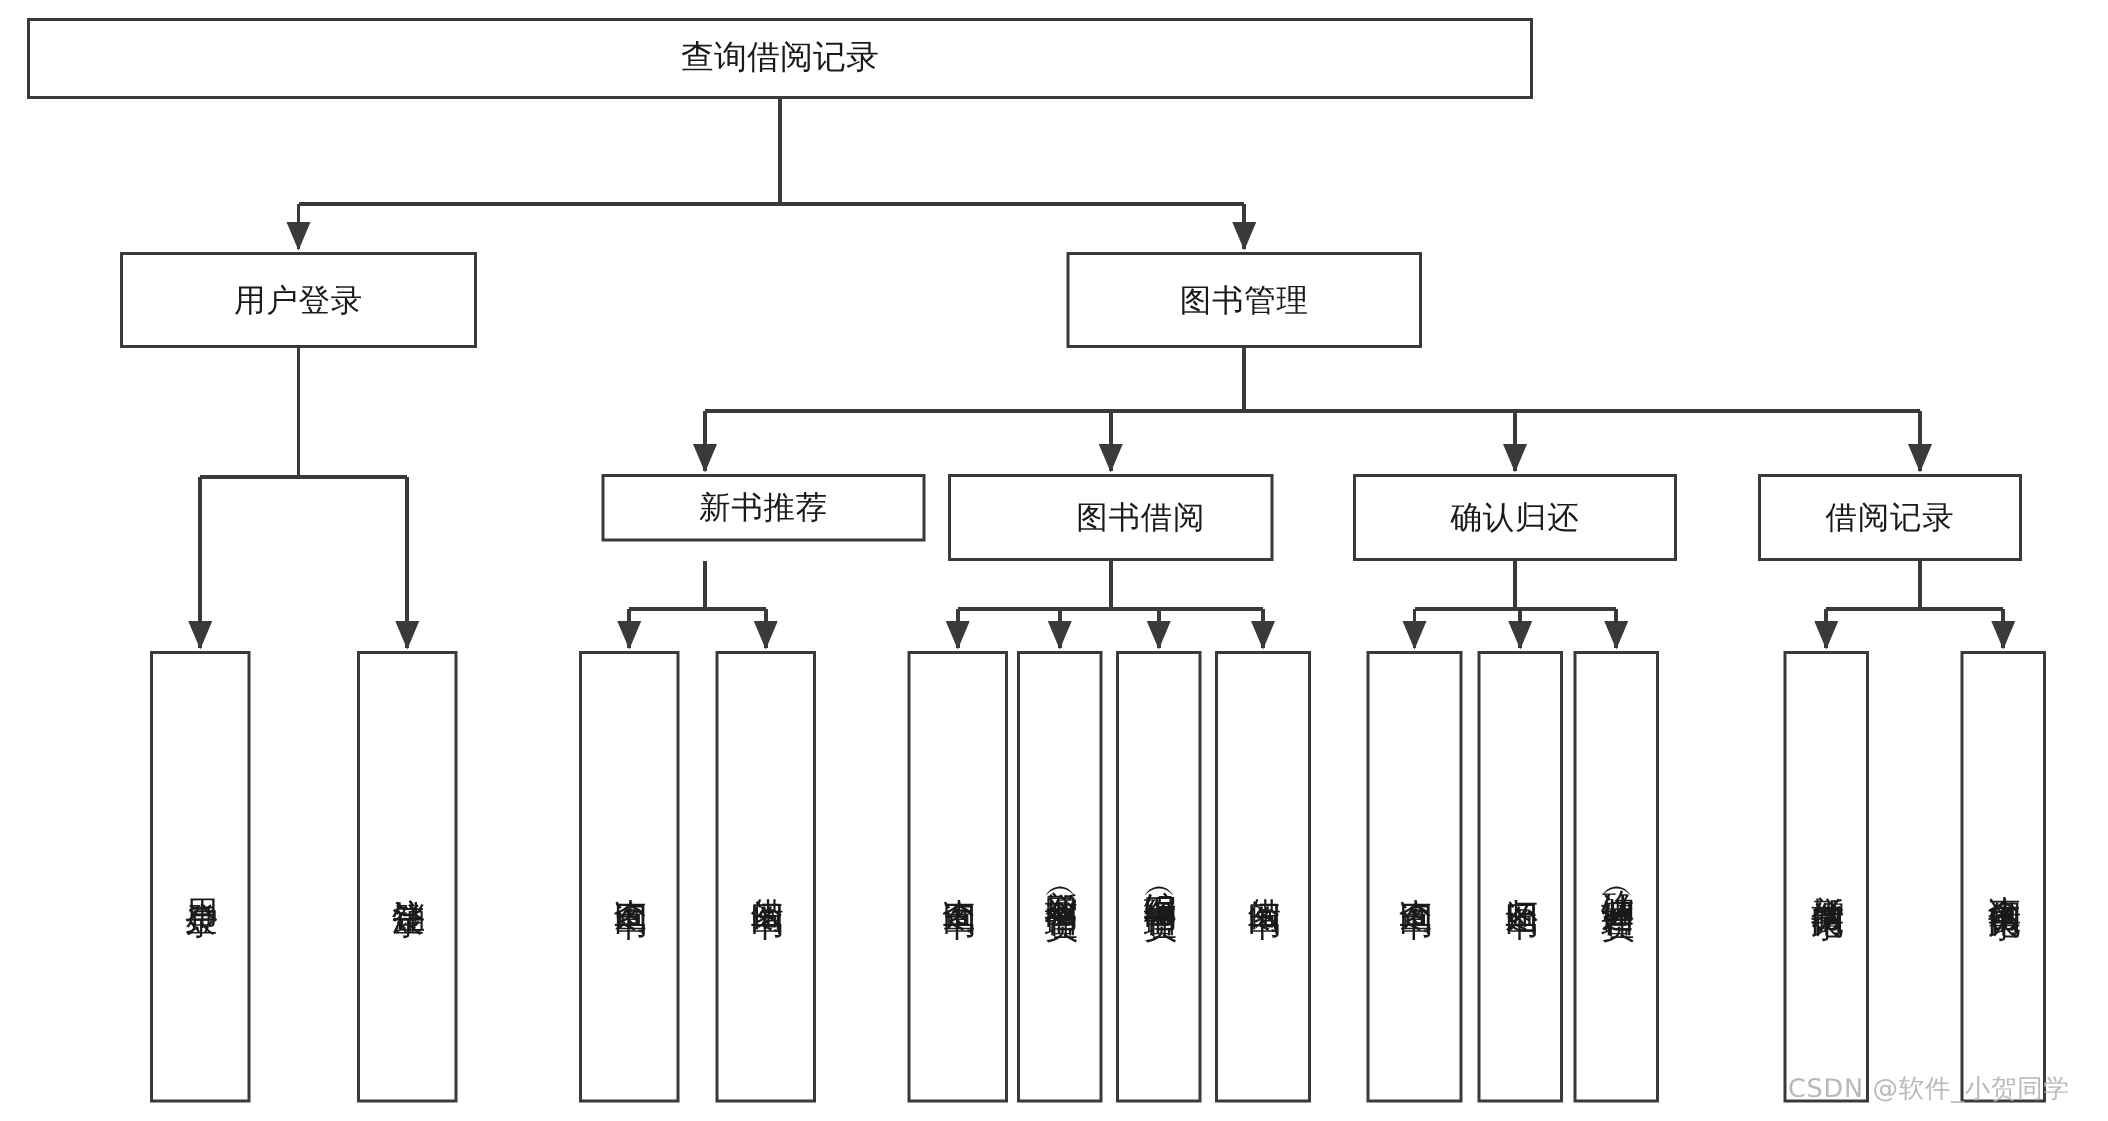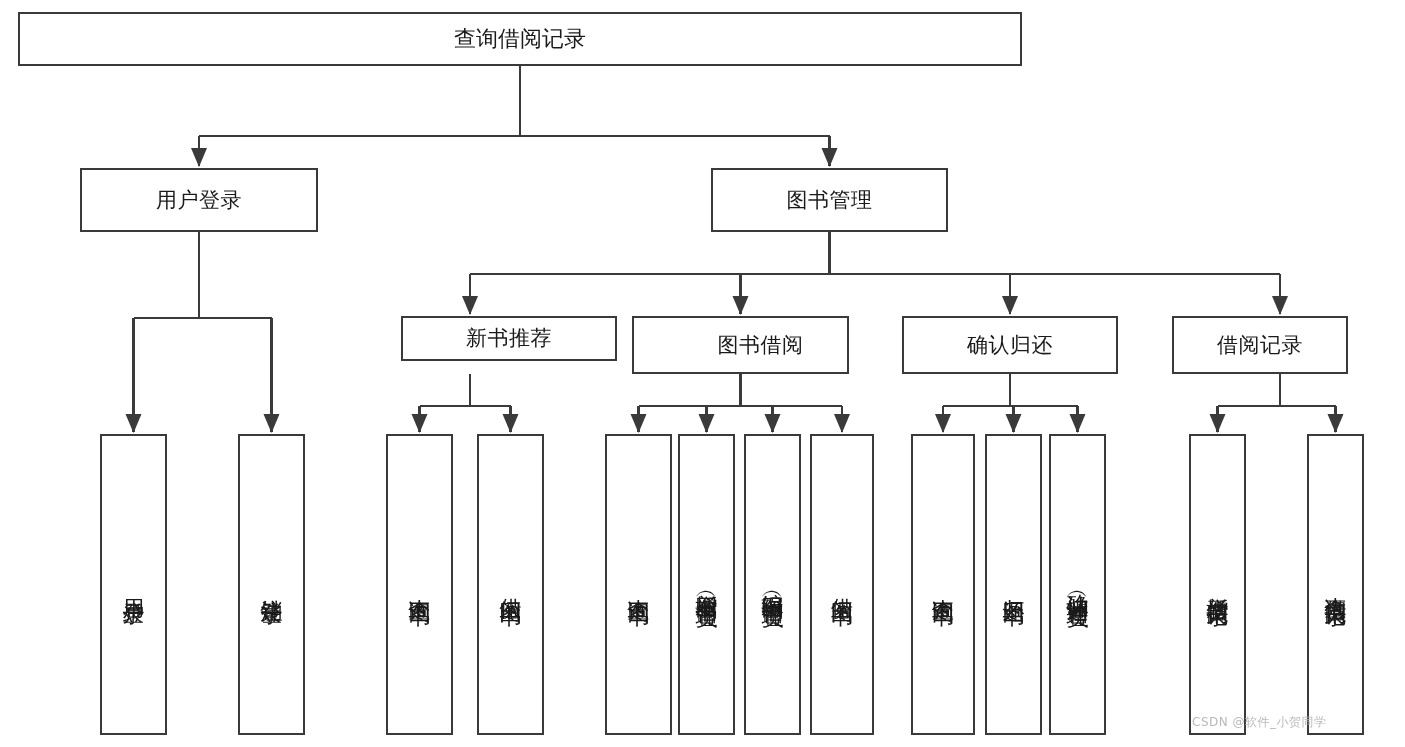--- a/index.html
+++ b/index.html
@@ -51,21 +51,21 @@
     padding: 6px 0;
   }
   .node.v .vtext {
     writing-mode: vertical-rl;
     text-orientation: upright;
     display: block;
     max-height: 100%;
   }
   .watermark {
     position: absolute;
-    font-size: 12px;
+    font-size: 17px;
     color: #b9b9b9;
     white-space: nowrap;
     letter-spacing: 0.5px;
   }
 </style>
 </head>
 <body>
 
 <div id="canvas">
 

